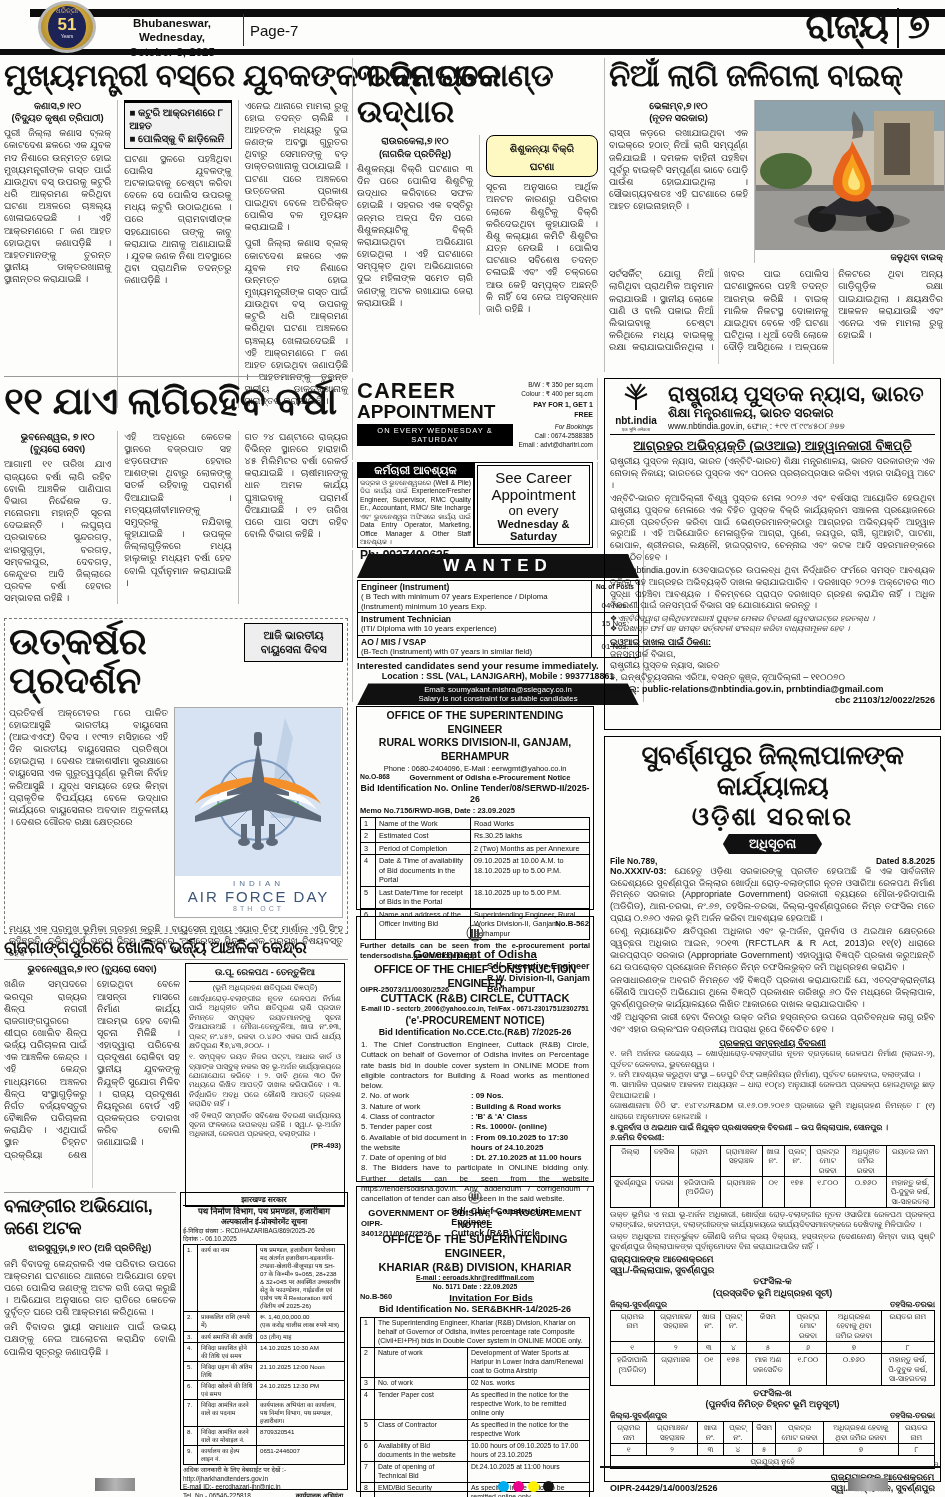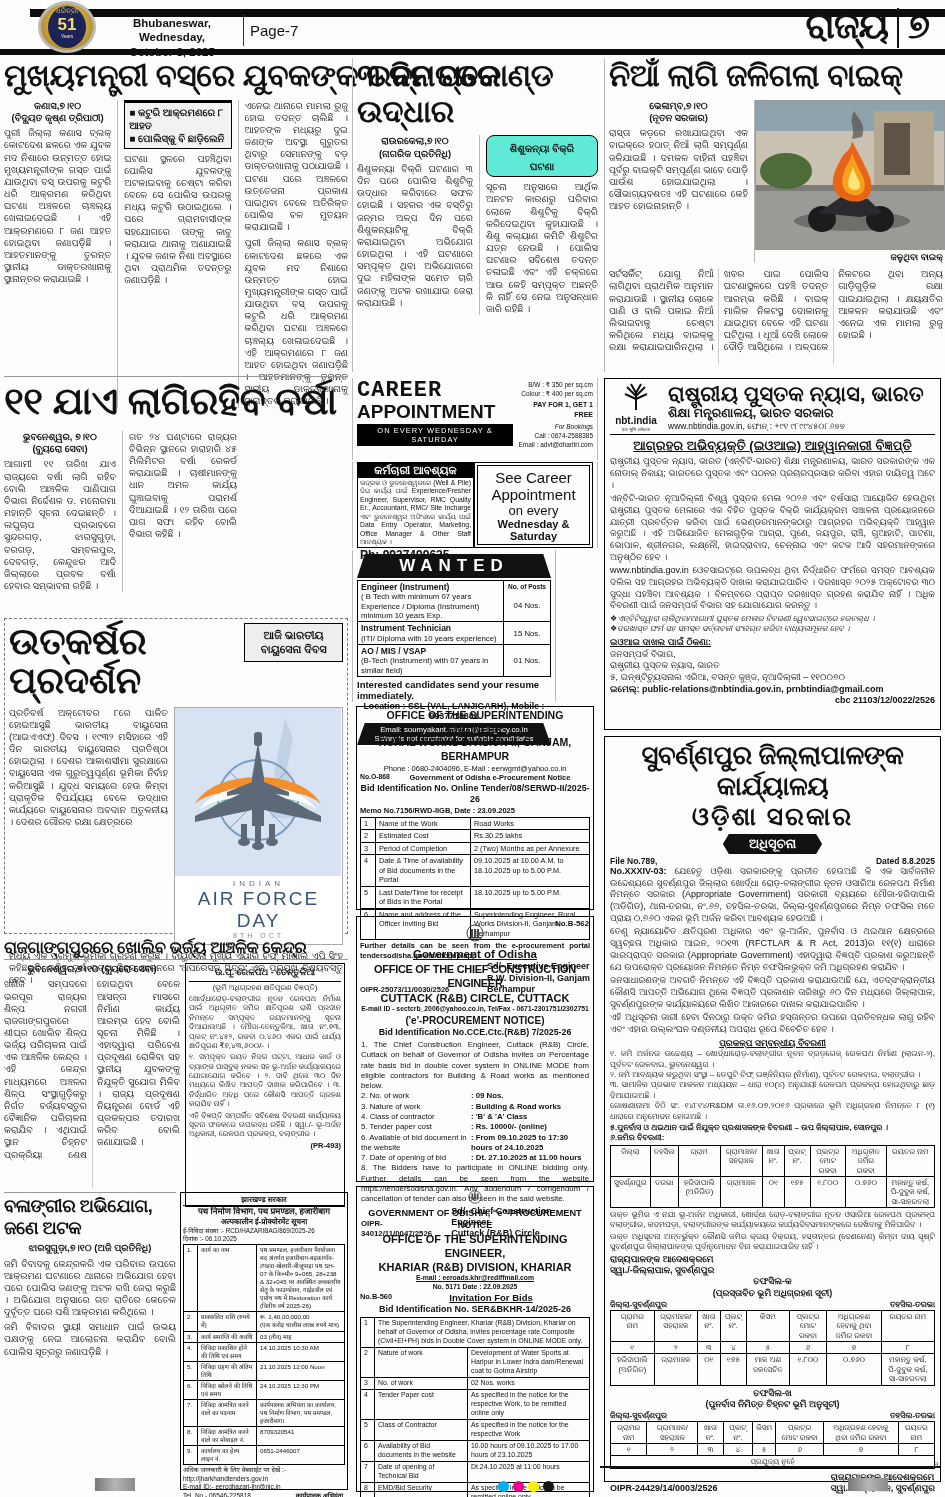--- a/index.html
+++ b/index.html
@@ -90,21 +90,21 @@
     <div class="hl" style="font-size:31px;line-height:1.15;">୩ ଦିନ ପରେ ଉଦ୍ଧାର</div>
     <div style="display:flex;margin-top:6px;">
       <div class="colrule" style="width:118px;padding-right:6px;">
         <div class="byline">
           <div>ରାଉରକେଲା,୭।୧୦</div>
           <div>(ନାଗରିକ ପ୍ରତିନିଧି)</div>
         </div>
         <div class="odbody j" style="margin-top:3px;">ଶିଶୁକନ୍ୟା ବିକ୍ରି ଘଟଣାର ୩ ଦିନ ପରେ ପୋଲିସ ଶିଶୁଟିକୁ ଉଦ୍ଧାର କରିବାରେ ସଫଳ ହୋଇଛି । ସହରର ଏକ ବସ୍ତିରୁ ଜନ୍ମର ଅଳ୍ପ ଦିନ ପରେ ଶିଶୁକନ୍ୟାଟିକୁ ବିକ୍ରି କରାଯାଇଥିବା ଅଭିଯୋଗ ହୋଇଥିଲା । ଏହି ଘଟଣାରେ ସମ୍ପୃକ୍ତ ଥିବା ଅଭିଯୋଗରେ ଦୁଇ ମହିଳାଙ୍କ ସମେତ ଚାରି ଜଣଙ୍କୁ ଅଟକ ରଖାଯାଇ ଜେରା କରାଯାଉଛି ।</div>
       </div>
       <div style="width:114px;padding-left:6px;">
-        <div class="box c" style="border-radius:8px;padding:2px 10px;background:#5eead4;">
+        <div class="box c" style="border-radius:8px;padding:2px 10px;background:#fef9c3;">
           <span class="b t10">ଶିଶୁକନ୍ୟା ବିକ୍ରି ଘଟଣା</span>
         </div>
         <div class="odbody j" style="margin-top:4px;">ସୂଚନା ଅନୁସାରେ ଆର୍ଥିକ ଅନଟନ କାରଣରୁ ପରିବାର ଲୋକେ ଶିଶୁଟିକୁ ବିକ୍ରି କରିଦେଇଥିବା କୁହାଯାଉଛି । ଶିଶୁ କଲ୍ୟାଣ କମିଟି ଶିଶୁଟିର ଯତ୍ନ ନେଉଛି । ପୋଲିସ ଘଟଣାର ସବିଶେଷ ତଦନ୍ତ ଚଳାଇଛି ଏବଂ ଏହି ଚକ୍ରରେ ଆଉ କେହି ସମ୍ପୃକ୍ତ ଅଛନ୍ତି କି ନାହିଁ ସେ ନେଇ ଅନୁସନ୍ଧାନ ଜାରି ରହିଛି ।</div>
       </div>
     </div>
   </div>
 
   <div class="abs" style="left:604px;top:58px;width:339px;height:314px;border-left:1px solid #bbb;padding-left:4px;box-sizing:border-box;">
     <div class="hl" style="font-size:31px;line-height:1.15;white-space:nowrap;">ନିଆଁ ଲାଗି ଜଳିଗଲା ବାଇକ୍</div>
     <div style="display:flex;margin-top:6px;">
@@ -144,20 +144,23 @@
 
   <div class="abs" style="left:4px;top:376px;width:344px;height:238px;border-top:1px solid #999;padding-top:4px;box-sizing:border-box;">
     <div class="hl" style="font-size:38px;line-height:1.1;white-space:nowrap;">୧୧ ଯାଏ ଲାଗିରହିବ ବର୍ଷା</div>
     <div style="display:flex;margin-top:8px;">
       <div class="colrule" style="width:112px;padding-right:6px;">
         <div class="byline">
           <div>ଭୁବନେଶ୍ୱର, ୭।୧୦</div>
           <div>(ବ୍ୟୁରୋ ସେବା)</div>
         </div>
         <div class="odbody j" style="margin-top:3px;">ଆଗାମୀ ୧୧ ତାରିଖ ଯାଏ ରାଜ୍ୟରେ ବର୍ଷା ଲାଗି ରହିବ ବୋଲି ଆଞ୍ଚଳିକ ପାଣିପାଗ ବିଭାଗ ନିର୍ଦ୍ଦେଶକ ଡ. ମନୋରମା ମହାନ୍ତି ସୂଚନା ଦେଇଛନ୍ତି । ଲଘୁଚାପ ପ୍ରଭାବରେ ସୁନ୍ଦରଗଡ଼, ଝାରସୁଗୁଡ଼ା, ବରଗଡ଼, ସମ୍ବଲପୁର, ଦେବଗଡ଼, କେନ୍ଦୁଝର ଆଦି ଜିଲ୍ଲାରେ ପ୍ରବଳ ବର୍ଷା ହେବାର ସମ୍ଭାବନା ରହିଛି ।</div>
+      </div>
+      <div class="colrule" style="width:112px;padding:0 6px;">
+        <div class="odbody j">ଏହି ଅବଧିରେ କେତେକ ସ୍ଥାନରେ ବଜ୍ରପାତ ସହ ଝଡ଼ତୋଫାନ ହେବାର ଆଶଙ୍କା ଥିବାରୁ ଲୋକଙ୍କୁ ସତର୍କ ରହିବାକୁ ପରାମର୍ଶ ଦିଆଯାଇଛି । ମତ୍ସ୍ୟଜୀବୀମାନଙ୍କୁ ସମୁଦ୍ରକୁ ନଯିବାକୁ କୁହାଯାଇଛି । ଉପକୂଳ ଜିଲ୍ଲାଗୁଡ଼ିକରେ ମଧ୍ୟ ହାଲୁକାରୁ ମଧ୍ୟମ ବର୍ଷା ହେବ ବୋଲି ପୂର୍ବାନୁମାନ କରାଯାଇଛି ।</div>
       </div>
       <div style="width:108px;padding-left:6px;">
         <div class="odbody j">ଗତ ୨୪ ଘଣ୍ଟାରେ ରାଜ୍ୟର ବିଭିନ୍ନ ସ୍ଥାନରେ ହାରାହାରି ୪୫ ମିଲିମିଟର ବର୍ଷା ରେକର୍ଡ କରାଯାଇଛି । ଚାଷୀମାନଙ୍କୁ ଧାନ ଅମଳ କାର୍ଯ୍ୟ ଘୁଞ୍ଚାଇବାକୁ ପରାମର୍ଶ ଦିଆଯାଇଛି । ୧୨ ତାରିଖ ପରେ ପାଗ ସଫା ରହିବ ବୋଲି ବିଭାଗ କହିଛି ।</div>
       </div>
     </div>
   </div>
 
   <div class="abs box" style="left:4px;top:618px;width:344px;height:316px;border-style:dashed;border-color:#777;padding:4px;box-sizing:border-box;">
     <div class="urow">
       <div class="hl" style="font-size:37px;line-height:1.05;">ଉତ୍କର୍ଷର ପ୍ରଦର୍ଶନ</div>
@@ -195,21 +198,21 @@
               <rect x="66" y="116" width="6" height="16"></rect>
                 <rect x="94" y="116" width="6" height="16"></rect>
               <rect x="80" y="118" width="6" height="18"></rect>
               <ellipse cx="69" cy="134" rx="6" ry="4"></ellipse>
                 <ellipse cx="97" cy="134" rx="6" ry="4"></ellipse>
                 <ellipse cx="83" cy="138" rx="6" ry="4"></ellipse>
             </g>
           </svg>
           <div class="c" style="background:#fff;padding:3px 0 5px;">
             <div style="font-size:8px;letter-spacing:4px;color:#5b7092;">INDIAN</div>
-            <div style="font-size:19px;letter-spacing:2px;color:#3c5larger577;color:#3c5577;">AIR FORCE DAY</div>
+            <div style="font-size:15px;letter-spacing:2px;color:#3c5larger577;color:#3c5577;">AIR FORCE DAY</div>
             <div style="font-size:7px;letter-spacing:3px;color:#7d8ba2;">8TH OCT</div>
           </div>
         </div>
       </div>
     </div>
     <div class="odbody j" style="margin-top:5px;">ମଧ୍ୟ ଏକ ପ୍ରମୁଖ ଭୂମିକା ଗ୍ରହଣ କରୁଛି । ବାୟୁସେନା ମୁଖ୍ୟ ଏୟାର ଚିଫ୍ ମାର୍ଶାଲ ଏପି ସିଂହ କହିଛନ୍ତି, ଚଳିତ ବର୍ଷ ଭବ୍ୟ ଦିବସ ପାଳନରେ 'ଅପରେସନ ସିନ୍ଦୂର' ଏକ ପ୍ରମୁଖ ବିଷୟବସ୍ତୁ ହେବ ।</div>
   </div>
 
   <div class="abs" style="left:4px;top:938px;width:344px;height:250px;">
     <div class="hl" style="font-size:16.5px;border-bottom:1px solid #999;padding-bottom:2px;">ରାଜଗାଙ୍ଗପୁରରେ ଖୋଲିବ ଭର୍ଜ୍ୟ ଆଞ୍ଚଳିକ କେନ୍ଦ୍ର</div>
@@ -311,21 +314,21 @@
       <div class="r b">
         <div>कार्यपालक अभियंता,</div>
 
       </div>
     </div>
   </div>
 
   <div class="abs" style="left:352px;top:378px;width:246px;height:82px;border-left:1px solid #bbb;border-right:1px solid #bbb;padding:2px 4px;box-sizing:border-box;">
     <div class="urow">
       <div style="width:160px;">
-        <div class="b" style="font-size:22px;line-height:1;letter-spacing:1px;font-family:Liberation Mono, monospace;">CAREER</div>
+        <div class="b" style="font-size:22px;line-height:1;letter-spacing:1px;">CAREER</div>
         <div class="b" style="font-size:19px;line-height:1.05;letter-spacing:0;">APPOINTMENT</div>
         <div class="blackbar c" style="font-size:7.5px;padding:2px 0;margin-top:2px;letter-spacing:1px;">ON EVERY WEDNESDAY &amp; SATURDAY</div>
       </div>
       <div class="r" style="width:82px;font-size:6.5px;line-height:1.4;">
         <div>B/W : ₹ 350 per sq.cm</div>
         <div>Colour : ₹ 400 per sq.cm</div>
         <div class="b" style="font-size:7px;margin-top:2px;">PAY FOR 1, GET 1 FREE</div>
         <div style="font-style:italic;margin-top:2px;">For Bookings</div>
         <div>Call : 0674-2588385</div>
         <div>Email : advt@dharitri.com</div>
@@ -340,21 +343,21 @@
       <div class="b" style="font-size:12px;padding:0 2px 1px;">Ph: 9937499625</div>
     </div>
     <div style="width:118px;border:1px solid #000;outline:1px solid #000;outline-offset:-4px;display:flex;flex-direction:column;justify-content:center;text-align:center;">
       <div style="font-size:15px;">See Career</div>
       <div style="font-size:15px;">Appointment</div>
       <div style="font-size:13px;">on every</div>
       <div class="b" style="font-size:11px;">Wednesday &amp; Saturday</div>
     </div>
   </div>
 
-  <div class="abs" style="left:352px;top:550px;width:204px;height:152px;border-left:1px solid #bbb;border-right:1px solid #bbb;padding:4px 4px;box-sizing:border-box;">
+  <div class="abs" style="left:352px;top:550px;width:292px;height:152px;border-left:1px solid #bbb;border-right:1px solid #bbb;padding:4px 4px;box-sizing:border-box;">
     <div class="ribbon c b" style="font-size:17px;letter-spacing:6px;padding:2px 0;">WANTED</div>
     <table style="margin-top:2px;font-size:7.8px;line-height:1.2;">
       <tbody>
           <tr>
         <td style="border-right:none;"><span class="b" style="font-size:8.5px;">Engineer (Instrument)</span><br><span>( B Tech with minimum 07 years Experience / Diploma (Instrument) minimum 10 years Exp.</span></td>
         <td class="c" style="width:40px;"><span class="b" style="font-size:6.5px;">No. of Posts</span><br><br><span>04 Nos.</span></td>
       </tr>
       <tr>
         <td style="border-right:none;"><span class="b" style="font-size:8.5px;">Instrument Technician</span><br><span>(ITI/ Diploma with 10 years experience)</span></td>
         <td class="c" style="vertical-align:middle;">15 Nos.</td>

